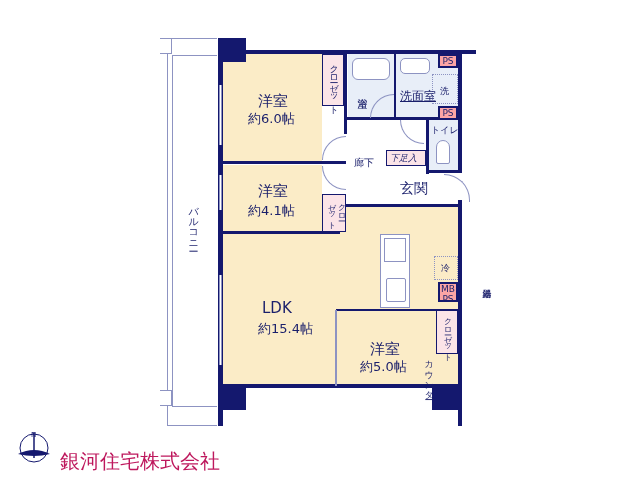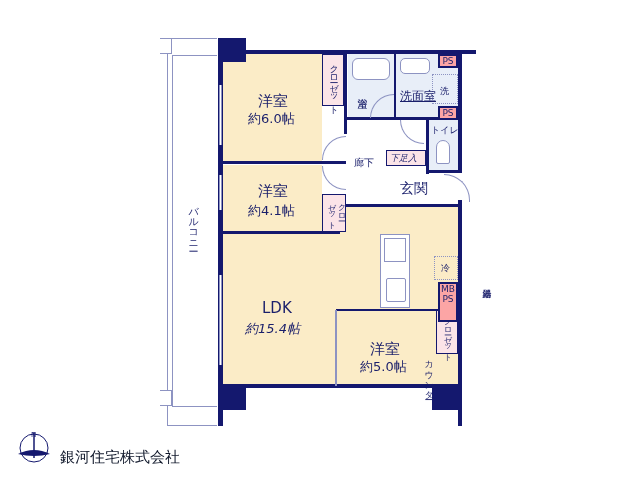--- a/index.html
+++ b/index.html
@@ -96,35 +96,35 @@
 <div class="door" style="left:322px;top:166px;width:24px;height:24px;border-radius:0 0 0 24px;border-right:none;border-top:none;"></div>
 <div class="door" style="left:370px;top:94px;width:24px;height:24px;border-radius:24px 0 0 0;border-right:none;border-bottom:none;"></div>
 <div class="door" style="left:400px;top:120px;width:24px;height:24px;border-radius:0 0 0 24px;border-right:none;border-top:none;"></div>
 <div class="door" style="left:444px;top:174px;width:26px;height:28px;border-radius:0 26px 0 0;border-left:none;border-bottom:none;"></div>
 
 <div class="abs" style="left:380px;top:234px;width:30px;height:74px;border:1px solid #8d93c2;background:#fff;"></div>
 <div class="abs" style="left:384px;top:238px;width:22px;height:24px;border:1px solid #8d93c2;"></div>
 <div class="abs" style="left:386px;top:278px;width:20px;height:24px;border:1px solid #8d93c2;border-radius:2px;"></div>
 <div class="dotted" style="left:434px;top:256px;width:24px;height:24px;"></div>
 <div class="label small" style="left:441px;top:262px;">冷</div>
-<div class="ps" style="left:438px;top:282px;width:20px;height:40px;line-height:10px;">
+<div class="ps" style="left:438px;top:282px;width:20px;height:20px;line-height:10px;">
   <span>MB</span><br>
   <span>PS</span>
 </div>
 <div class="label vert" style="left:480px;top:282px;">給湯器</div>
 <div class="label vert" style="left:422px;top:354px;">カウンター</div>
 
 <div class="label rname" style="left:258px;top:92px;">洋室</div>
 <div class="label rsize" style="left:248px;top:110px;">約6.0帖</div>
 <div class="label rname" style="left:258px;top:182px;">洋室</div>
 <div class="label rsize" style="left:248px;top:202px;">約4.1帖</div>
 <div class="label rname" style="left:262px;top:299px;">LDK</div>
-<div class="label rsize" style="left:245px;top:320px;font-style:italic;">約15.4帖</div>
+<div class="label rsize" style="left:258px;top:320px;">約15.4帖</div>
 <div class="label rname" style="left:370px;top:340px;">洋室</div>
 <div class="label rsize" style="left:360px;top:358px;">約5.0帖</div>
 
 <svg class="abs" style="left:14px;top:428px;" width="40" height="36" viewBox="0 0 40 36">
   <circle cx="20" cy="20" r="14" fill="none" stroke="#14186e" stroke-width="1"></circle>
   <line x1="20" y1="4" x2="20" y2="30" stroke="#14186e" stroke-width="1.5"></line>
   <path d="M4 26 Q20 18 36 26 Q20 30 4 26 Z" fill="#14186e"></path>
   <text x="17" y="9" font-size="7" fill="#14186e" font-family="DejaVu Sans, sans-serif">N</text>
 </svg>
-<div class="label" style="left:60px;top:448px;font-size:15px;color:#0f172a;">銀河住宅株式会社</div>
+<div class="label" style="left:60px;top:448px;font-size:20px;color:#be185d;">銀河住宅株式会社</div>
 
 </body></html>

